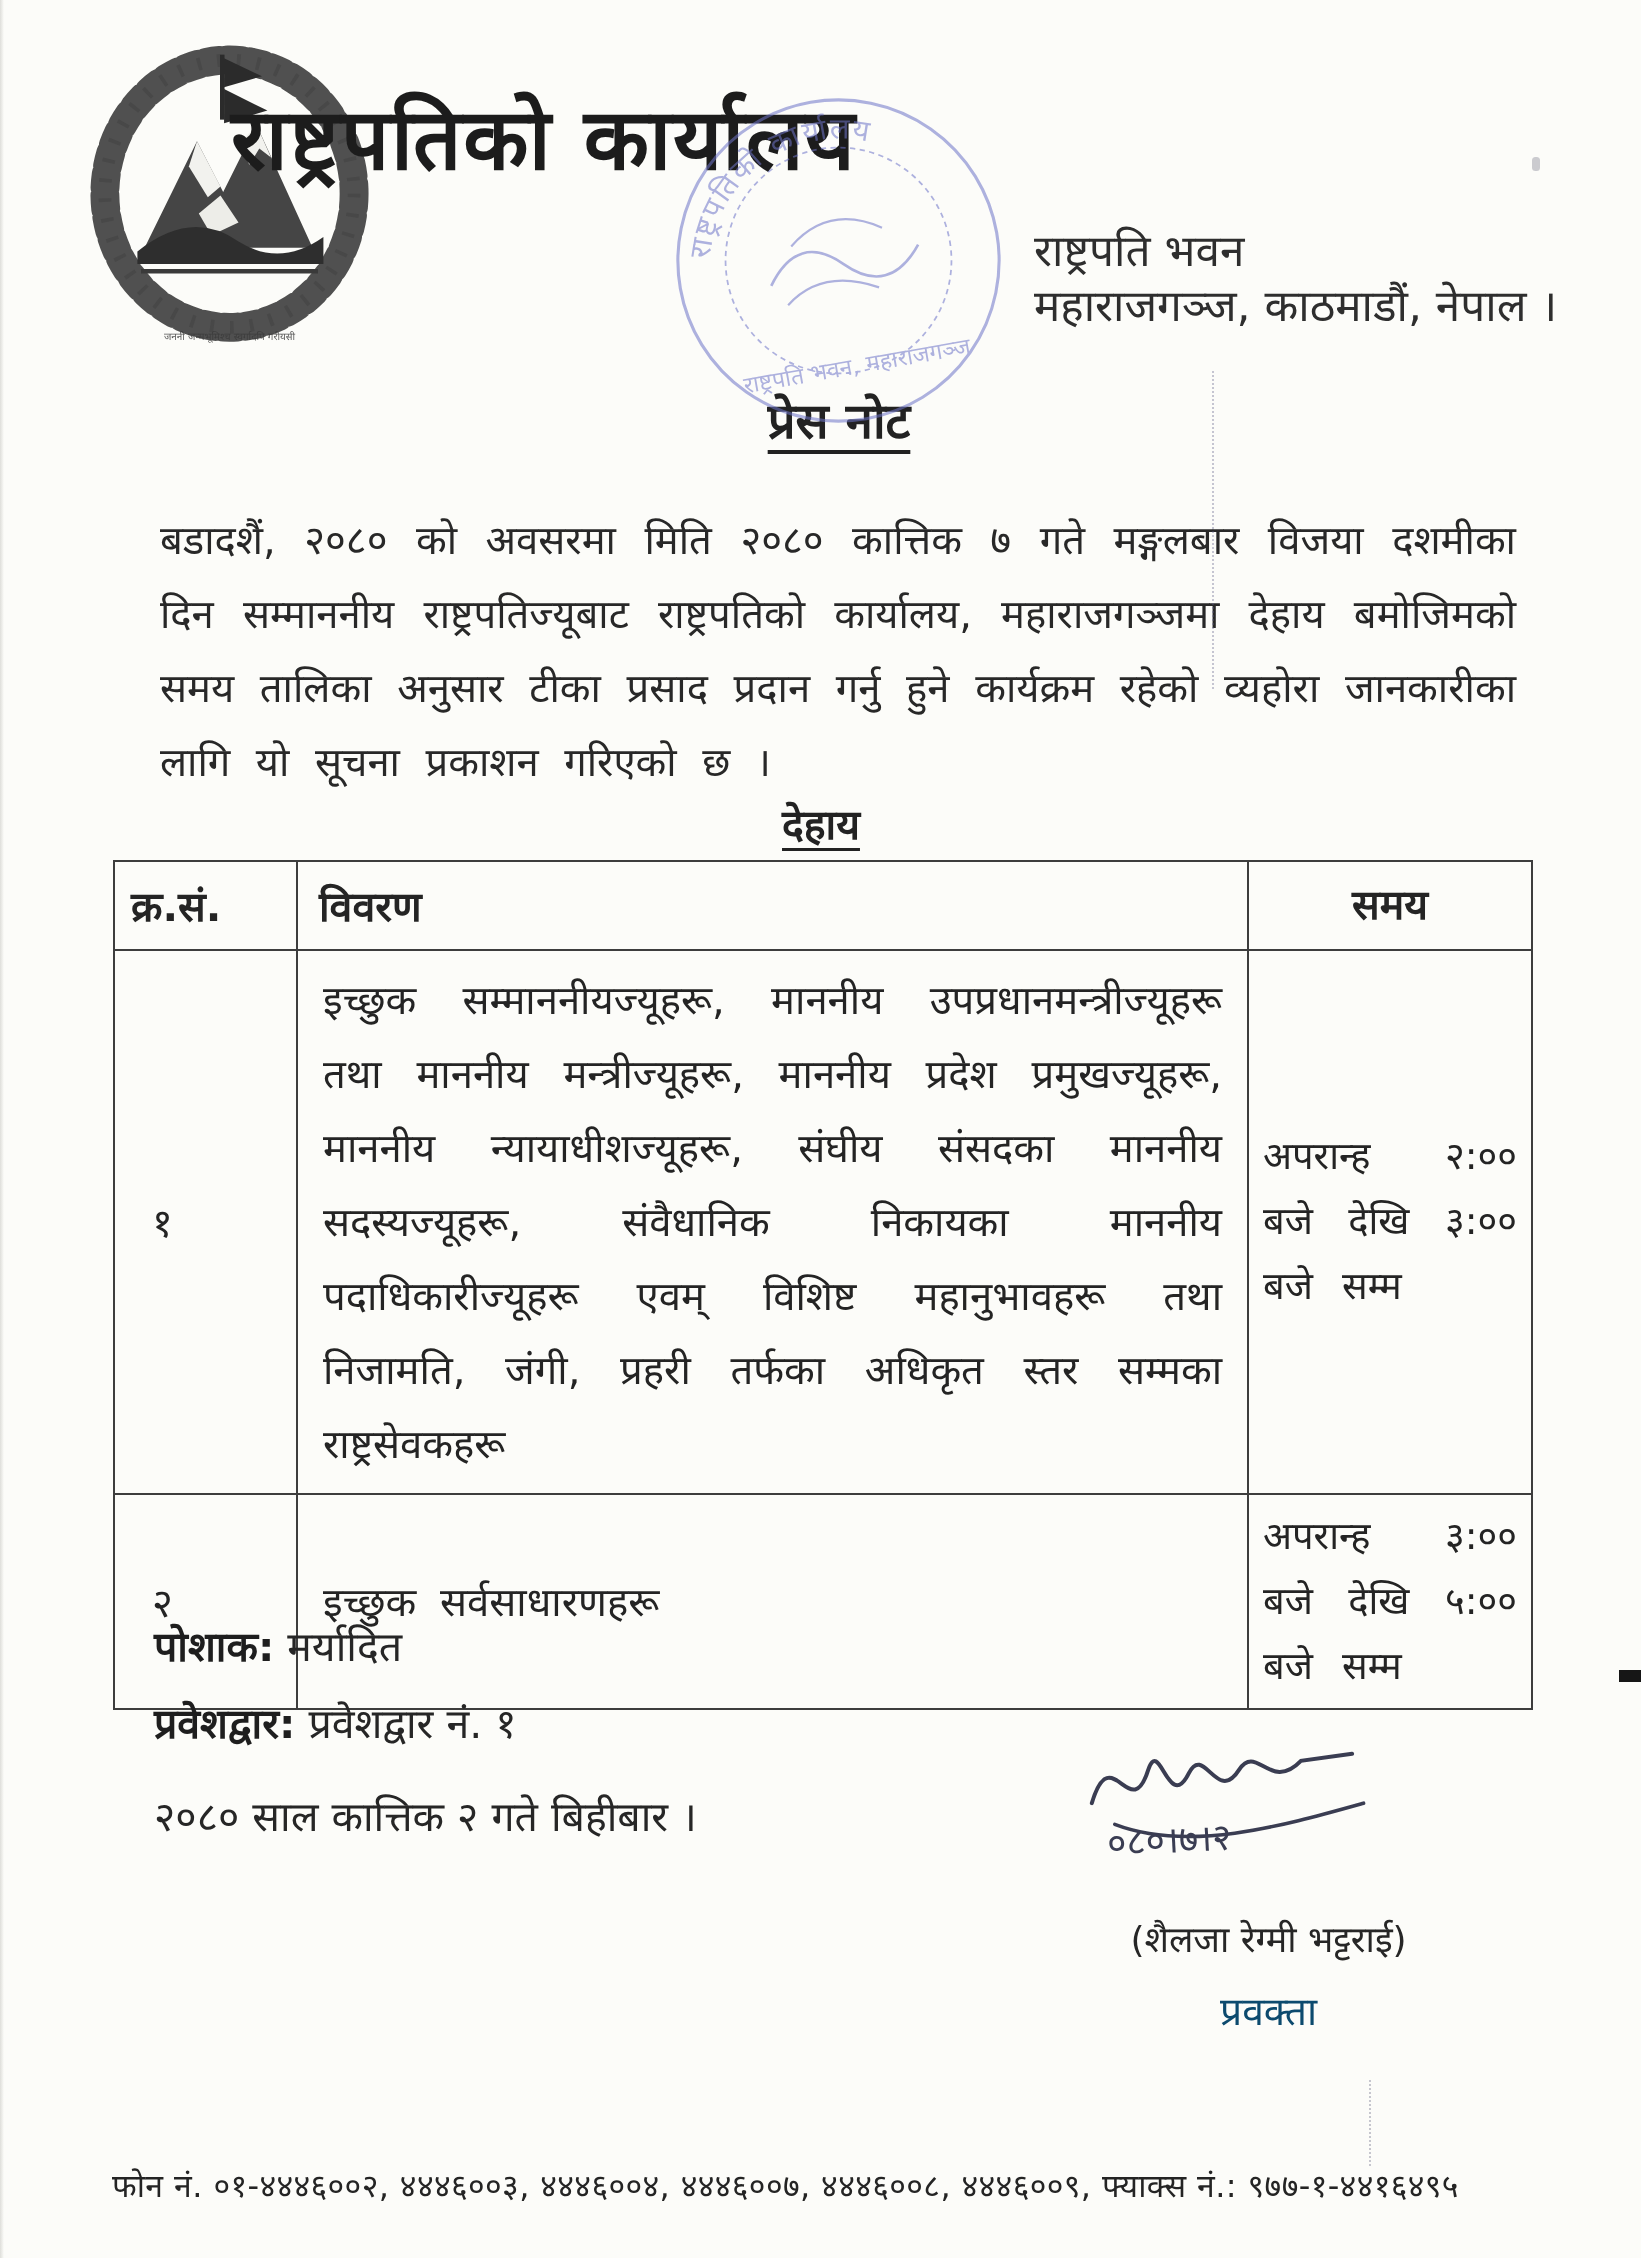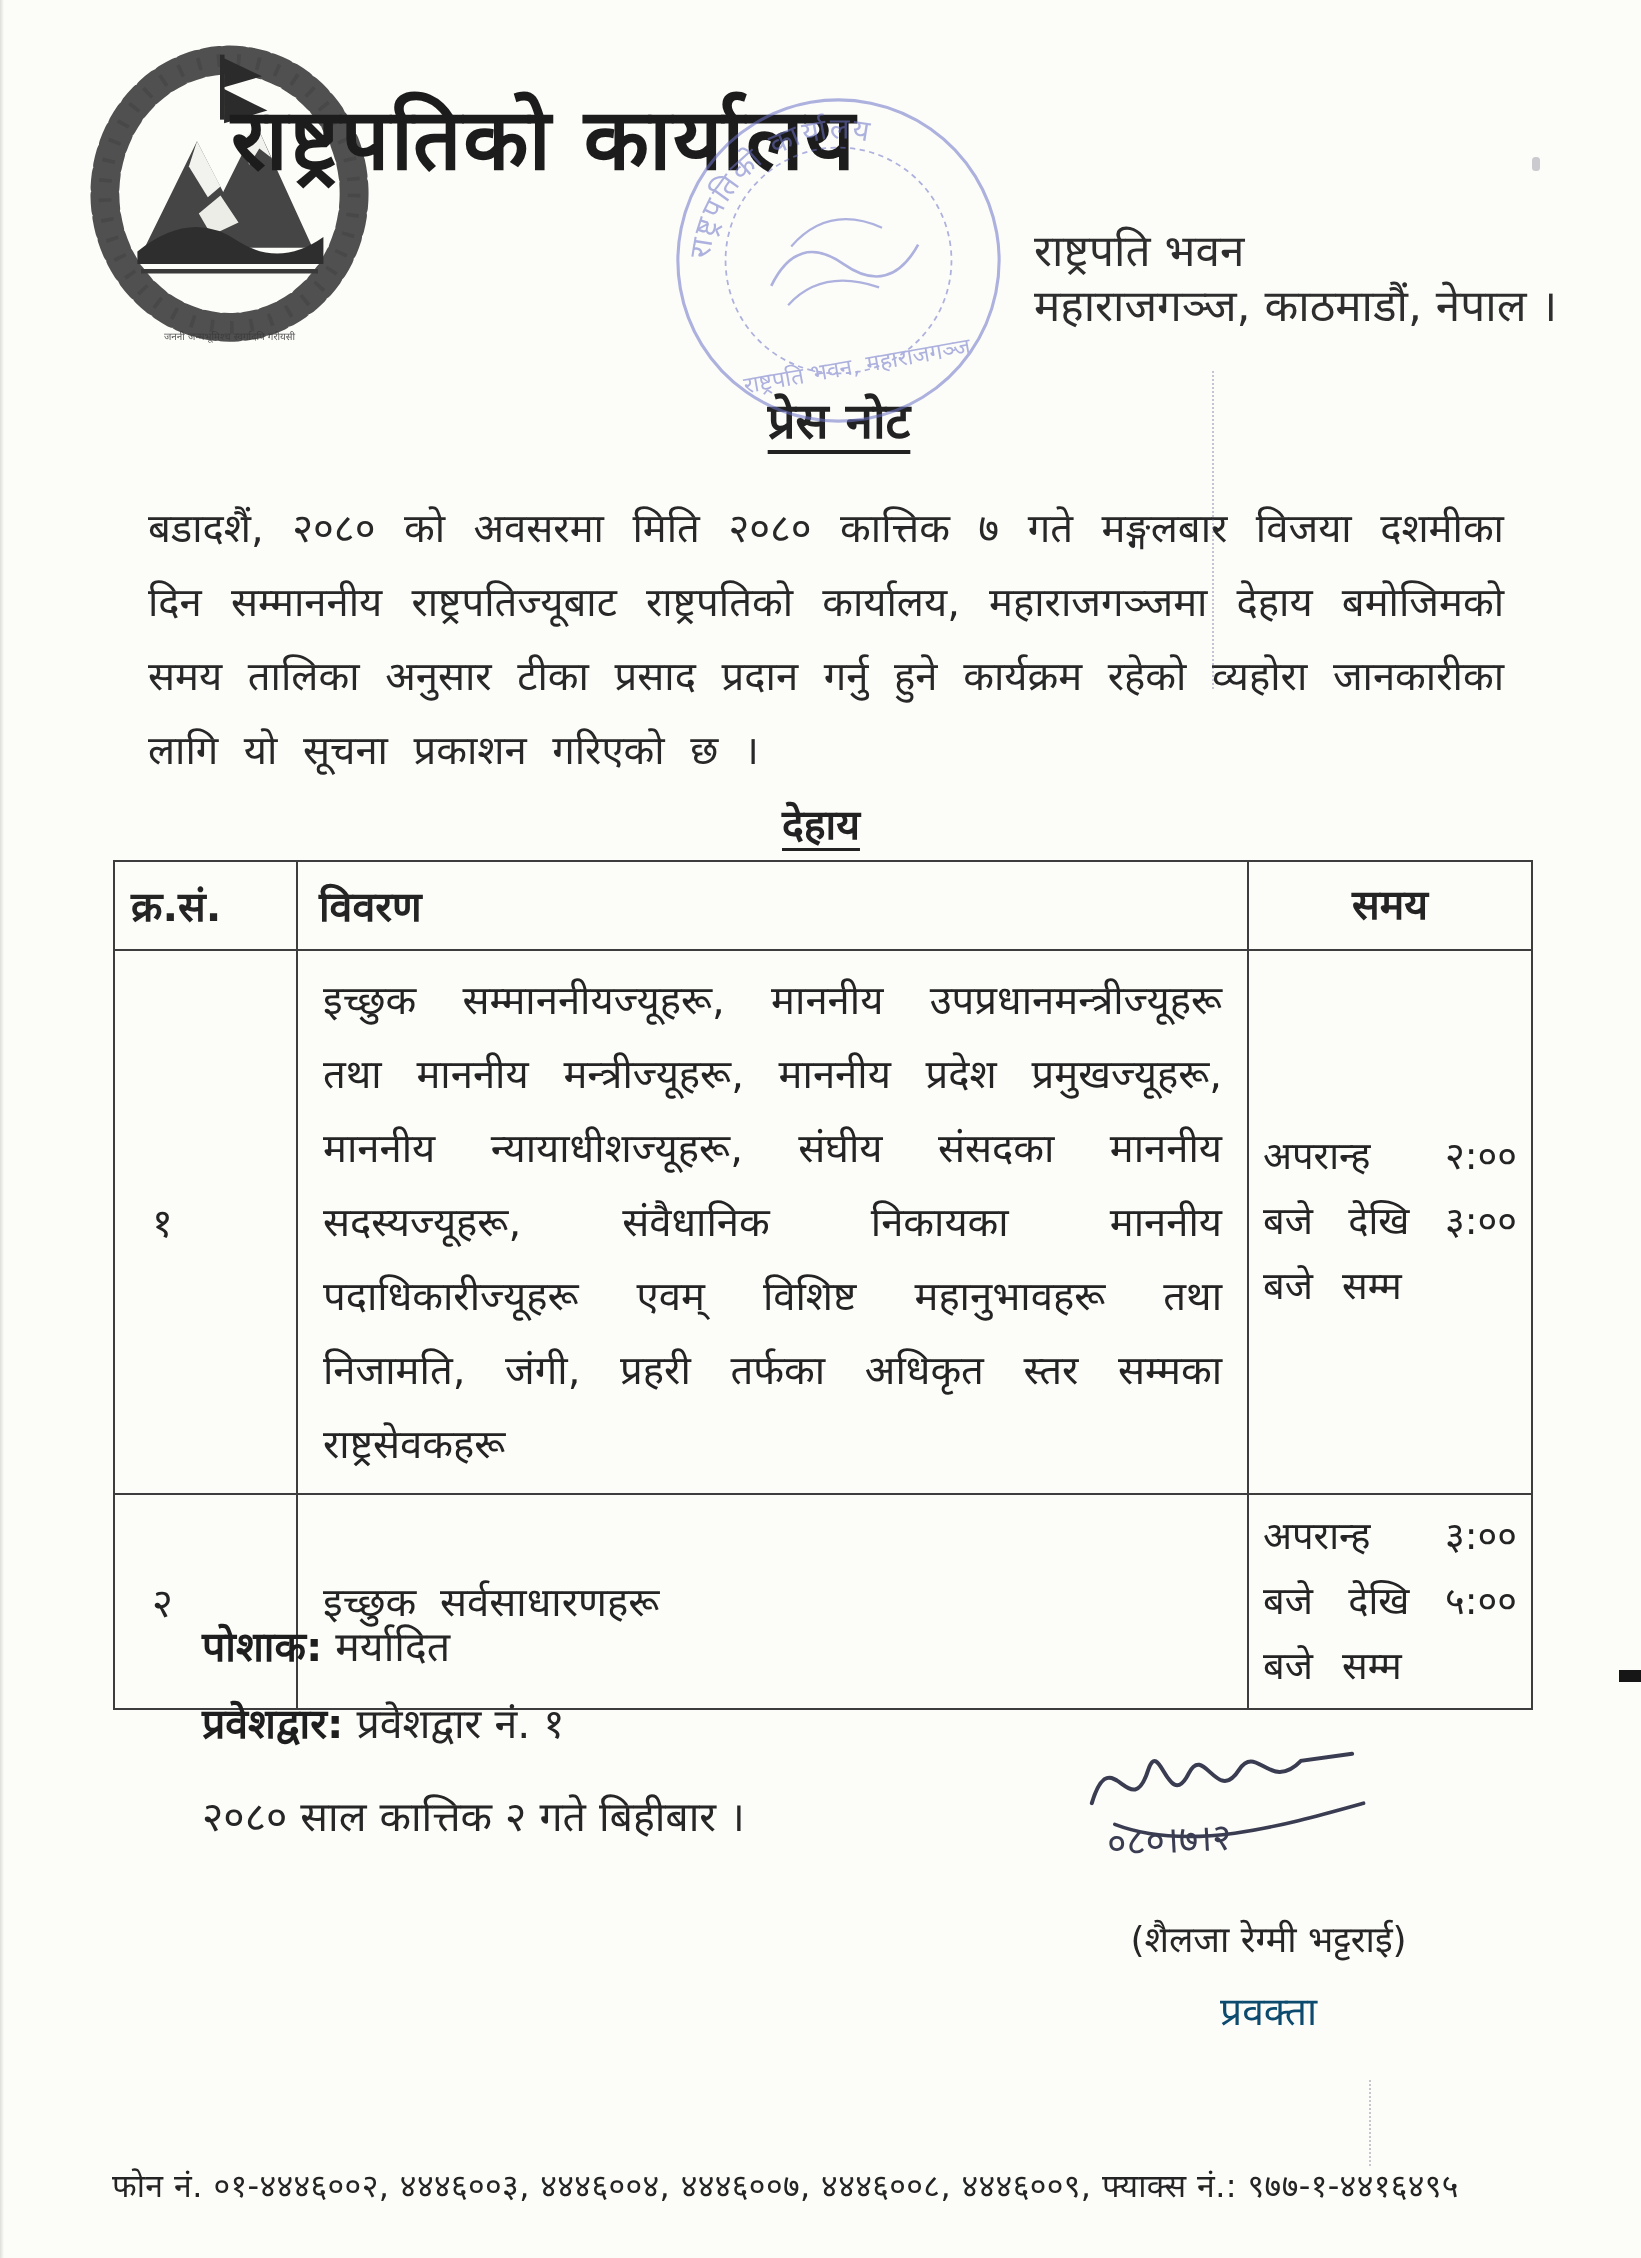--- a/index.html
+++ b/index.html
@@ -37,21 +37,21 @@
   table.schedule .hdr td{height:69px; font-weight:700; font-size:41px;}
   .col-sn{width:183px;} .col-desc{width:951px;} .col-time{width:284px;}
   .cell-sn{text-align:left; padding-left:37px !important;}
   .cell-desc{line-height:74px; text-align:justify; word-spacing:.28em; padding:12.4px 25px !important;}
   .cell-time{font-size:38px; line-height:65px; text-align:justify; word-spacing:.45em;
     padding:8.8px 14px !important;}
   .row1{height:446px;} .row2{height:198px;}
   .hdr .cell-time{text-align:center;}
 
   
-  .detail{left:154px; font-size:41px; color:#262626;margin-left:48px;}
+  .detail{left:154px; font-size:41px; color:#262626;}
   .detail b{font-weight:700; color:#1e1e1e;}
   .d1{top:1617px;} .d2{top:1694px;} .d3{top:1787px;}
 
   
   .sig-svg{left:1083px; top:1722px; width:300px; height:150px;}
   .sig-name{left:1083px; top:1914px; width:371px; text-align:center; font-size:36px; color:#262626;}
   .sig-role{left:1083px; top:1983px; width:371px; text-align:center; font-size:39px; color:#0c4a6e;}
 
   
   .footer{left:112px; top:2163px; font-size:32px; letter-spacing:0.4px; color:#242424; white-space:nowrap;}
@@ -104,21 +104,21 @@
     <text x="200" y="330" text-anchor="middle" font-size="26" fill="#6e74c8">राष्ट्रपति भवन, महाराजगञ्ज</text>
   </svg>
 
   <div class="abs addr">
     <div>राष्ट्रपति भवन</div>
     <div>महाराजगञ्ज, काठमाडौं, नेपाल ।</div>
   </div>
 
   <div class="abs press-title">प्रेस नोट</div>
 
-  <p class="abs body-par" style="margin:0">बडादशैं, २०८० को अवसरमा मिति २०८० कात्तिक ७ गते मङ्गलबार विजया दशमीका दिन सम्माननीय राष्ट्रपतिज्यूबाट राष्ट्रपतिको कार्यालय, महाराजगञ्जमा देहाय बमोजिमको समय तालिका अनुसार टीका प्रसाद प्रदान गर्नु हुने कार्यक्रम रहेको व्यहोरा जानकारीका लागि यो सूचना प्रकाशन गरिएको छ ।</p>
+  <p class="abs body-par" style="margin:12px">बडादशैं, २०८० को अवसरमा मिति २०८० कात्तिक ७ गते मङ्गलबार विजया दशमीका दिन सम्माननीय राष्ट्रपतिज्यूबाट राष्ट्रपतिको कार्यालय, महाराजगञ्जमा देहाय बमोजिमको समय तालिका अनुसार टीका प्रसाद प्रदान गर्नु हुने कार्यक्रम रहेको व्यहोरा जानकारीका लागि यो सूचना प्रकाशन गरिएको छ ।</p>
 
   <div class="abs subheading">देहाय</div>
 
   <table class="abs schedule">
     <colgroup>
         <col class="col-sn">
         <col class="col-desc">
         <col class="col-time">
       </colgroup>
     <tbody>

